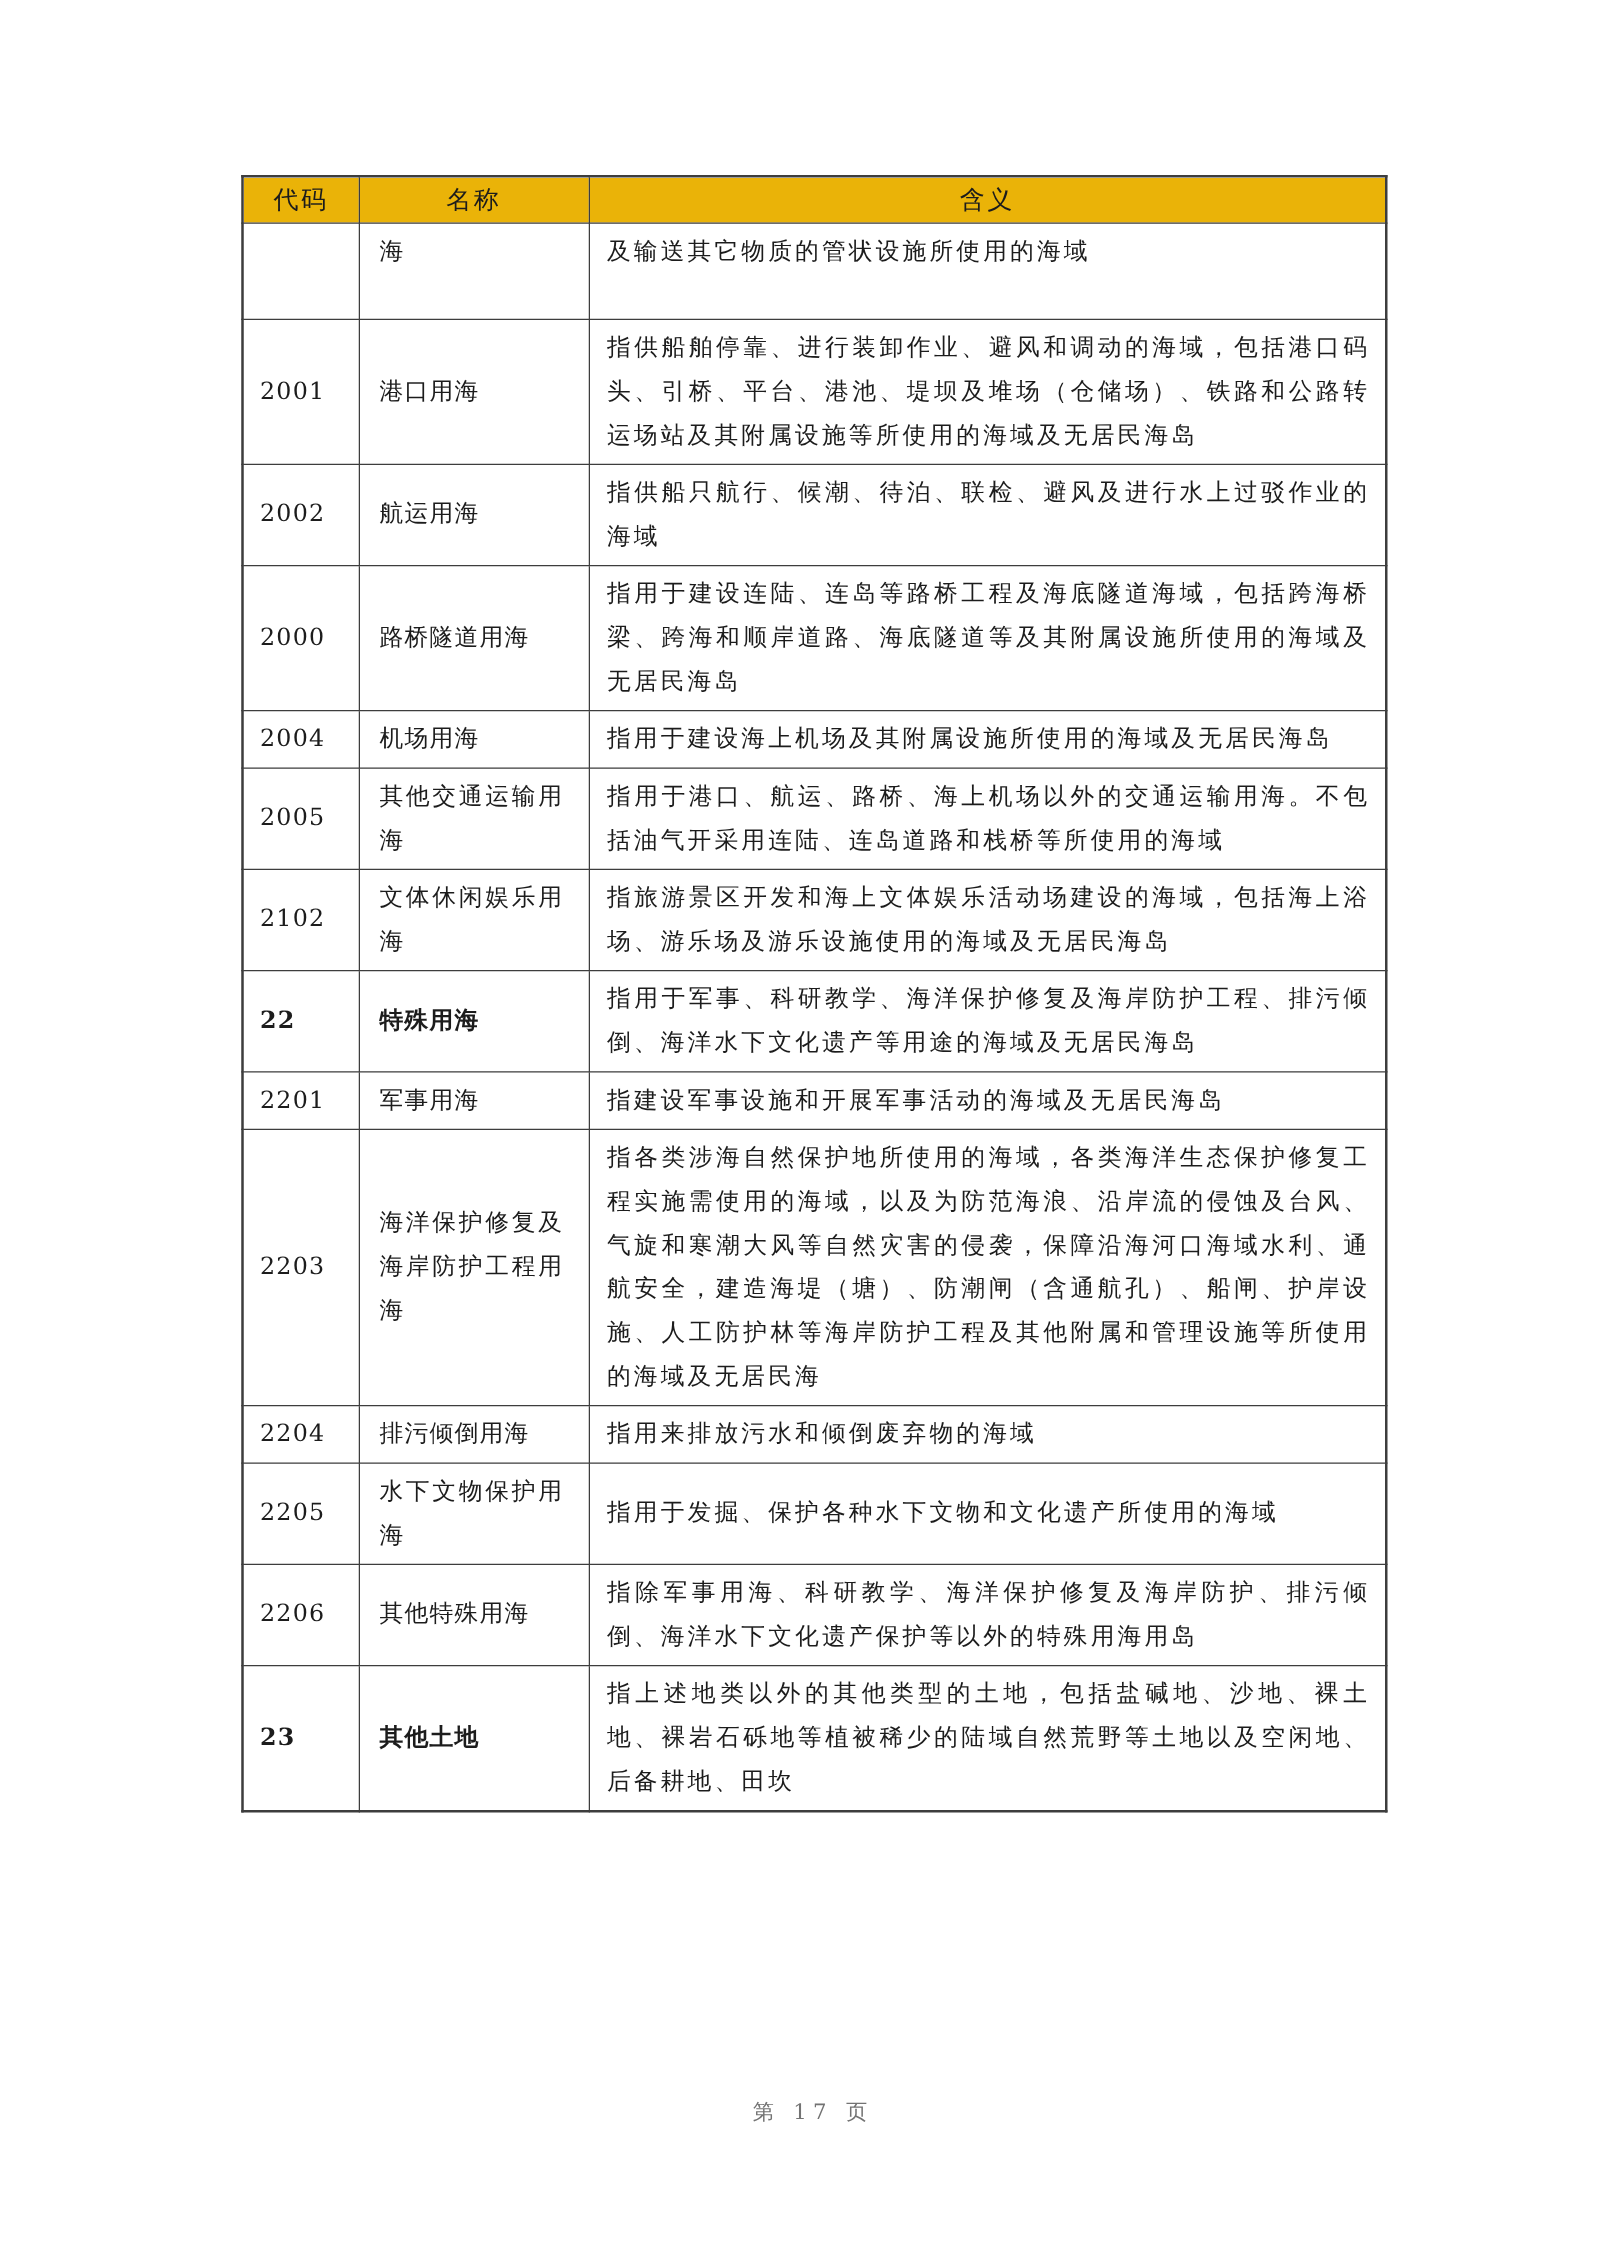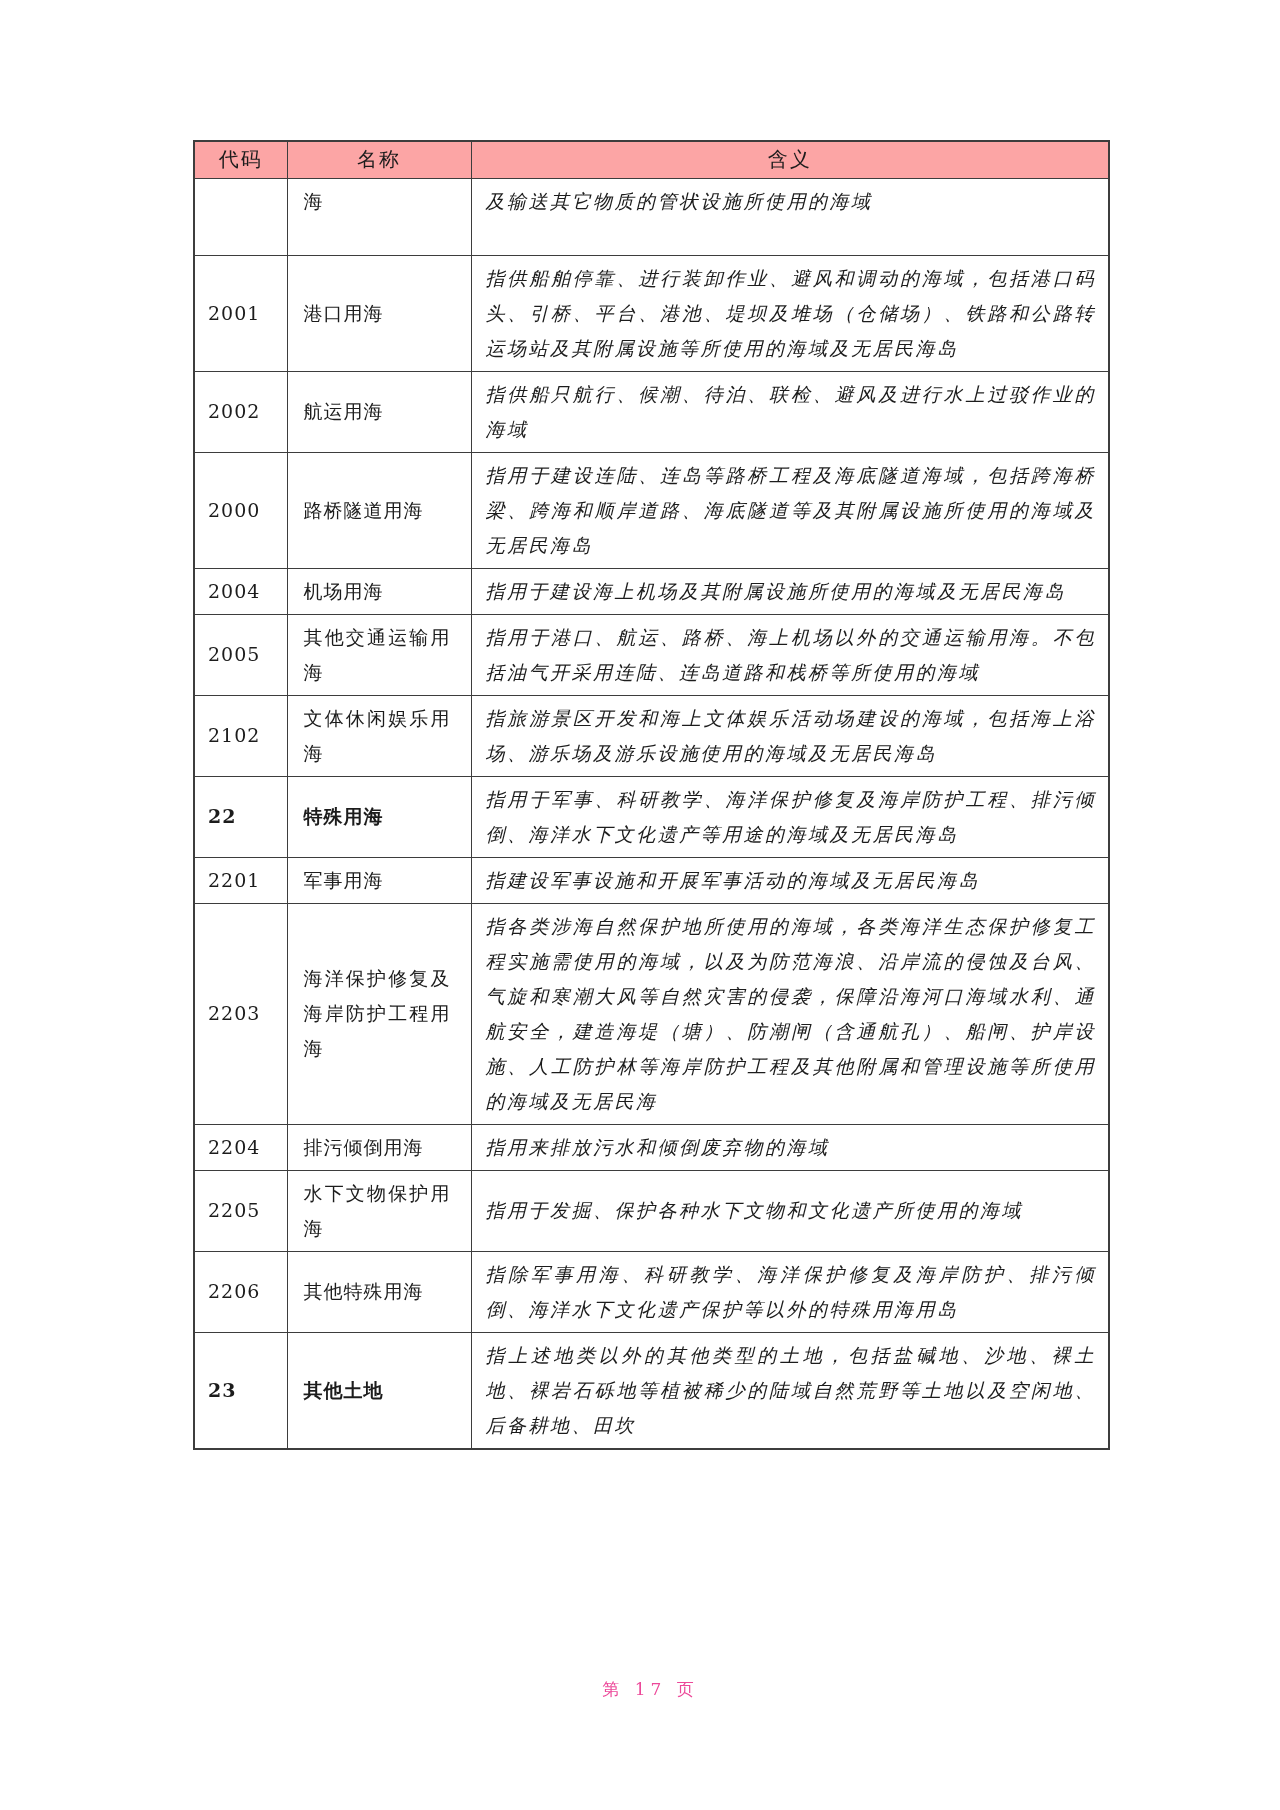--- a/index.html
+++ b/index.html
@@ -16,47 +16,47 @@
     border-collapse:collapse;
     table-layout:fixed;
     border:2px solid #3d3d3d;
   }
   .doc-table th, .doc-table td {
     border:1px solid #3d3d3d;
     box-sizing:border-box;
     overflow:hidden;
   }
   .doc-table thead th {
-    background:#fca5a5;
+    background:#eab308;
     font-weight:normal;
     font-size:20px;
     height:37px;
     padding:2px 0;
     text-align:center;
     letter-spacing:2px;
   }
   .doc-table td {
     font-size:19px;
     line-height:35px;
     vertical-align:middle;
     word-break:break-all;
   }
   td.code-col { padding:5px 4px 5px 13px; letter-spacing:1px; font-family:"DejaVu Serif","Liberation Serif",serif; }
   td.name-col { padding:5px 20px 5px 16px; text-align:justify; text-justify:inter-character; letter-spacing:1px; }
-  td.desc-col { padding:5px 12px 5px 14px; text-align:justify; text-justify:inter-character; letter-spacing:2.5px;font-style:italic; }
+  td.desc-col { padding:5px 12px 5px 14px; text-align:justify; text-justify:inter-character; letter-spacing:2.5px; }
   tr.category td.code-col, tr.category td.name-col { font-weight:bold; letter-spacing:1px; }
   tr.continuation { height:77px; }
   tr.continuation td { vertical-align:top; }
   .page-footer {
     position:absolute; left:193px; top:1678px;
     width:915px;
     text-align:center;
     font-size:17px;
     letter-spacing:5px;
-    color:#ec4899;
+    color:#737373;
   }
 </style>
 </head>
 <body>
 
 <table class="doc-table">
   <colgroup>
     <col style="width:93px">
     <col style="width:184px">
     <col style="width:638px">

